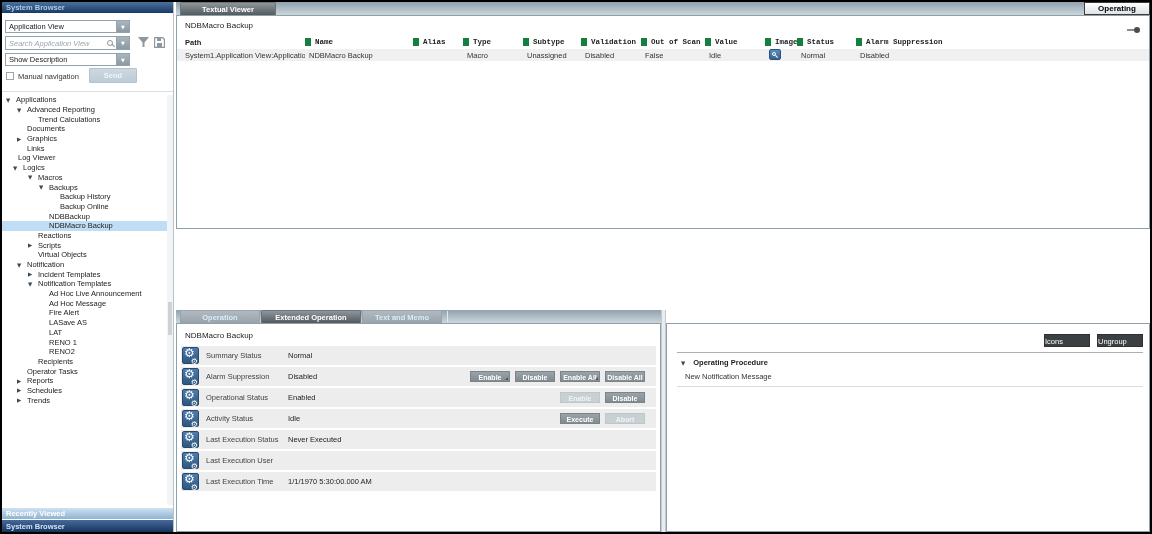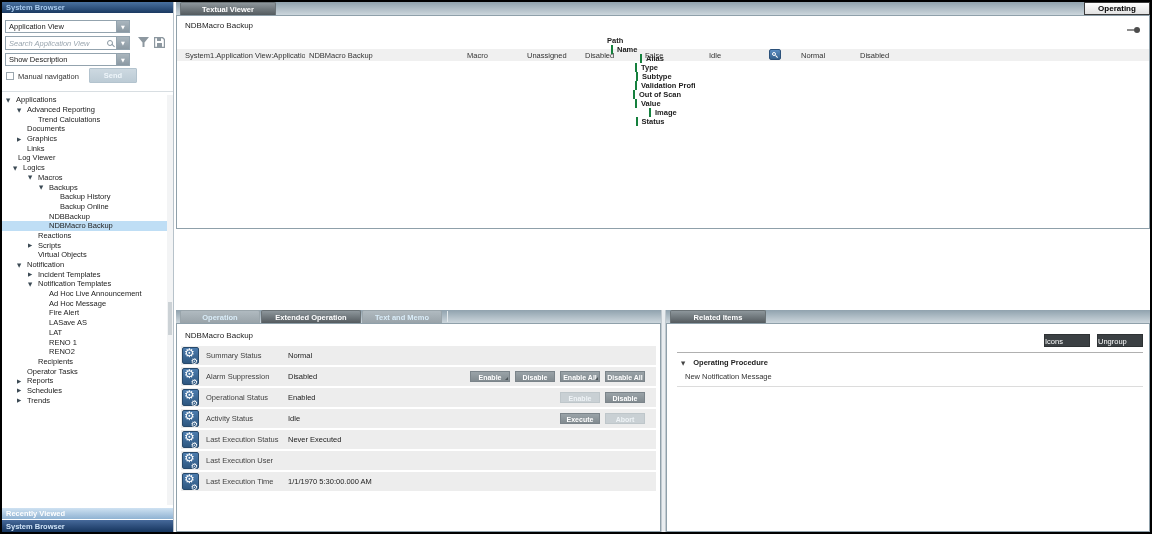--- a/index.html
+++ b/index.html
@@ -78,25 +78,25 @@
   .operating { position:absolute; right:0; top:0; width:66px; height:13px;
                background:linear-gradient(180deg,#ffffff,#e2e2e2); border:1px solid #3c3c3c;
                font-size:8px; font-weight:bold; color:#000; text-align:center; line-height:11px; }
   .tv-objrow { position:absolute; top:5px; left:8px; font-size:8px; color:#222; }
   .pin { position:absolute; top:11px; right:8px; width:14px; height:6px; }
   .pin .pin-line { position:absolute; left:0; top:2px; width:7px; height:2px; background:#8d8d8d; }
   .pin .pin-head { position:absolute; right:1px; top:0; width:6px; height:6px;
                    border-radius:50%; background:#4c4c4c; }
   .tv-table { position:absolute; left:0; right:0; top:20px; }
   .tv-hrow, .tv-drow { display:flex; padding-left:4px; }
-  .tv-hrow { height:12px; align-items:center;flex-direction:column; }
+  .tv-hrow { height:12px; align-items:center; }
   .tv-drow { height:12px; align-items:center; background:#f0f0f0; margin-top:1px; }
   .tv-hcell { font-size:7.5px; font-weight:bold; color:#222; padding-left:4px;
               overflow:hidden; white-space:nowrap; flex:none; }
-  .tv-hcell.sep { border-left:2px solid #15803d; }
+  .tv-hcell.sep { border-left:6px solid #15803d;font-family:Liberation Mono, monospace; }
   .tv-dcell { font-size:7.5px; color:#333; padding-left:4px; overflow:hidden;
               white-space:nowrap; flex:none; }
   .img-btn { width:12px; height:11px; background:linear-gradient(180deg,#5a8cc0,#35618c);
              border:1px solid #2c517a; border-radius:2px; position:relative; }
   .img-btn .m2 { position:absolute; left:2px; top:2px; width:4px; height:4px;
                  border:1.2px solid #fff; border-radius:50%; }
   .img-btn .m3 { position:absolute; right:2px; bottom:1px; width:3px; height:1.2px;
                  background:#fff; transform:rotate(45deg); }
 
   
@@ -440,23 +440,20 @@
             <span class="op-label">Last Execution Time</span>
             <span class="op-value">1/1/1970 5:30:00.000 AM</span>
           </div>
         </div>
     </div>
   </div>
 
   <div class="vsplit"></div>
 
   <div class="ri-panel">
-    <div class="tabstrip">
-      <div class="tab active" style="margin-left:4px; width:96px;">Related Items</div>
-    </div>
     <div class="panel-body">
       <div class="ri-btnrow">
         <div class="dbtn">Icons</div>
         <div class="dbtn">Ungroup</div>
       </div>
       <div class="ri-sep"></div>
       <div class="ri-group">
         <span class="gtri">▼</span>
         <span class="gname">Operating Procedure</span>
       </div>

